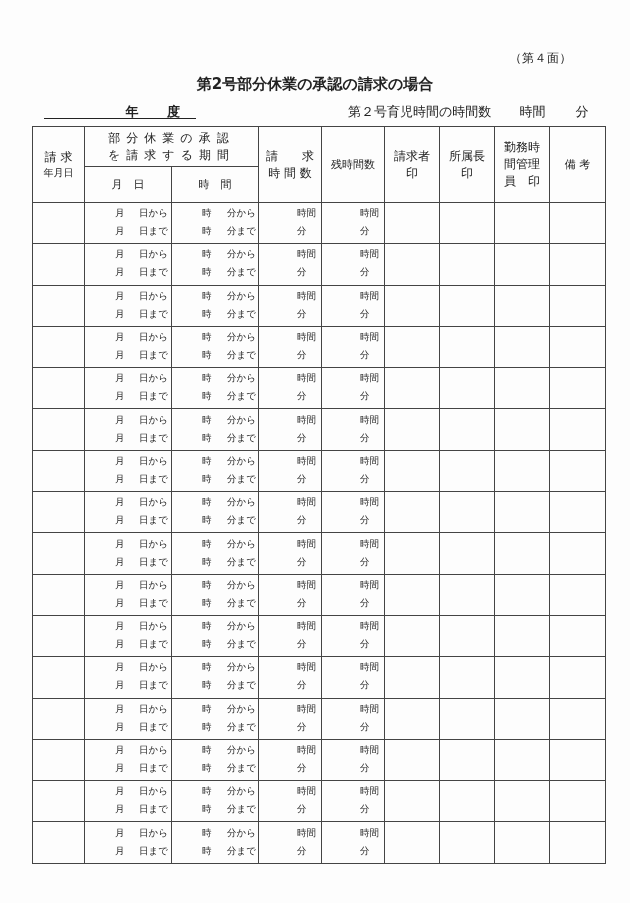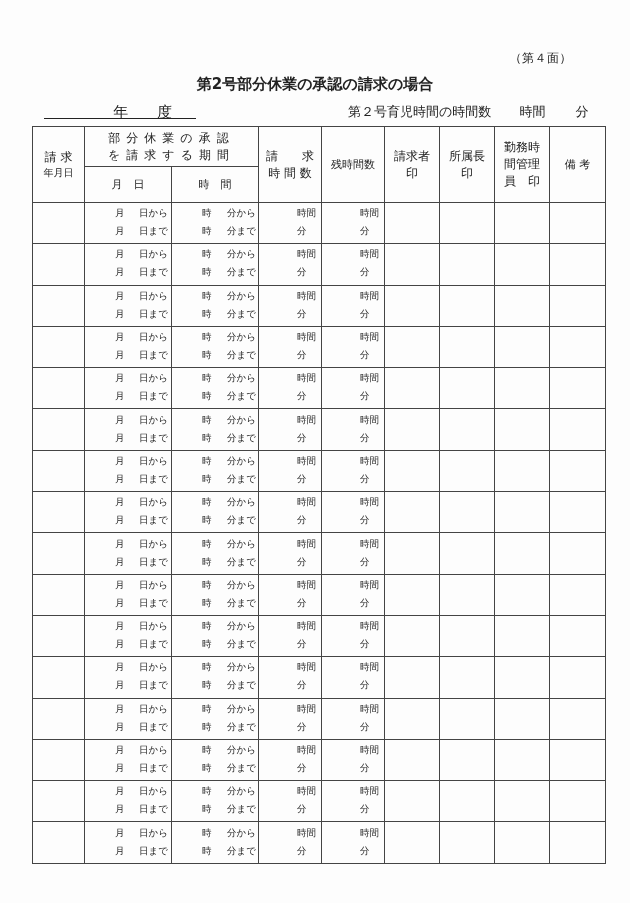--- a/index.html
+++ b/index.html
@@ -2,21 +2,21 @@
 <html><head>
 <meta charset="utf-8">
 <style>
   html, body { margin:0; padding:0; background:#fdfdfd; }
   body { width:630px; height:903px; position:relative; overflow:hidden;
          font-family:"DejaVu Serif","Liberation Serif",serif; color:#222; }
   .page-label { position:absolute; top:50px; right:58px; font-size:12px; letter-spacing:0.5px;margin-left:24px; }
   .title { position:absolute; top:75px; left:0; width:630px; text-align:center;
            font-family:"DejaVu Sans","Liberation Sans",sans-serif; font-weight:bold; font-size:15px; }
   .year-line { position:absolute; top:103px; left:44px; width:152px; border-bottom:1px solid #222; height:15px; }
-  .year-label { position:absolute; right:12px; top:0; font-size:15px; letter-spacing:12px; }
+  .year-label { position:absolute; right:4px; top:0; font-size:13px; letter-spacing:12px;font-weight:bold; }
   .hours-line { position:absolute; top:103px; left:348px; font-size:13px; white-space:nowrap; }
   .hours-line span { display:inline-block; }
   .hours-line .lbl { margin-right:24px; }
   .hours-line .unit1 { margin-right:26px; }
 
   table.form { position:absolute; top:126px; left:32px; border-collapse:collapse; table-layout:fixed; }
   table.form td { border:1px solid #444; padding:0; font-size:11px; text-align:center; vertical-align:middle; }
   .h1 { height:40px; }
   .h2 { height:36px; }
   tr.data td { height:40.3px; }

